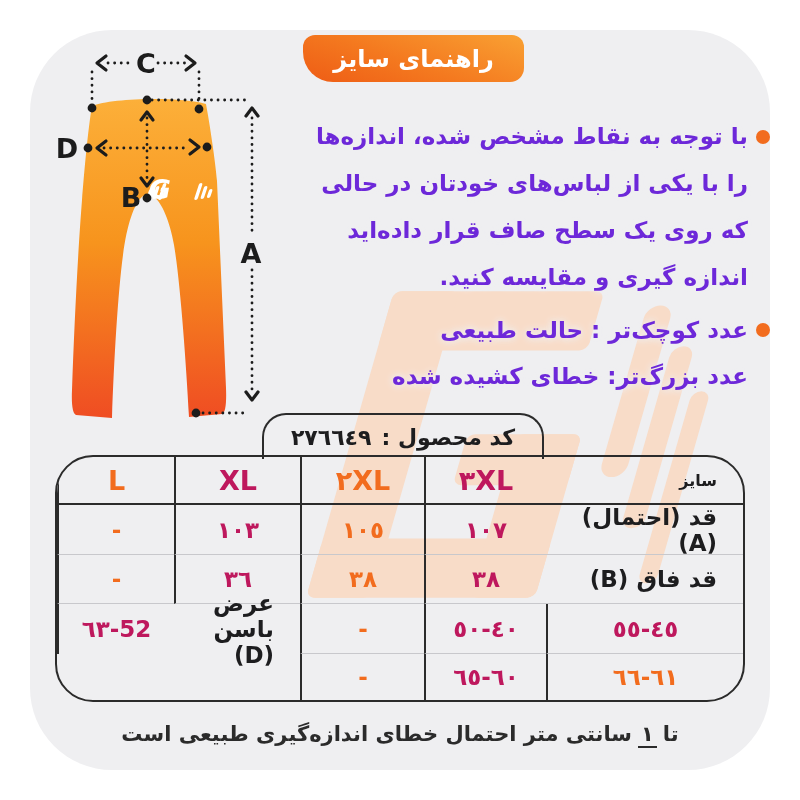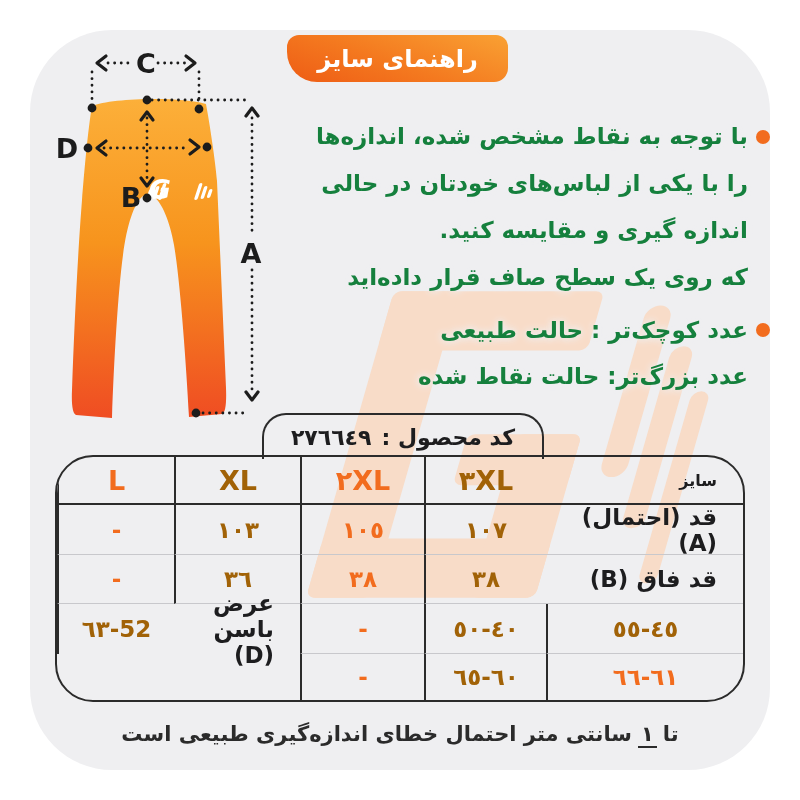--- a/index.html
+++ b/index.html
@@ -2,28 +2,28 @@
 <html lang="fa" dir="rtl"><head>
 <meta charset="utf-8">
 <style>
   html,body{margin:0;padding:0;background:#ffffff;width:800px;height:800px;overflow:hidden;
     font-family:"DejaVu Sans",sans-serif;}
   .page{position:relative;width:800px;height:800px;background:#fff;}
   .card{position:absolute;left:30px;top:30px;width:740px;height:740px;background:#efeff1;
     border-radius:82px;overflow:hidden;}
   .watermark{position:absolute;left:225px;top:248px;width:470px;height:390px;z-index:0;}
   
-  .badge{position:absolute;left:257px;top:5px;width:221px;height:47px;z-index:3;
+  .badge{position:absolute;left:273px;top:5px;width:221px;height:47px;z-index:3;
     background:linear-gradient(200deg,#f9a133 0%,#f4791f 55%,#ee5c15 100%);
     border-radius:12px 12px 14px 30px;display:flex;align-items:center;justify-content:center;
     color:#fff;font-size:24px;font-weight:bold;}
   
   .pants{position:absolute;left:10px;top:0px;width:250px;height:400px;z-index:2;}
   
-  .para{position:absolute;right:22px;z-index:2;direction:rtl;color:#15803d;
+  .para{position:absolute;right:22px;z-index:2;direction:rtl;color:#6d28d9;
     font-weight:bold;font-size:23px;line-height:47px;
     text-shadow:0 0 6px #efeff1,0 0 10px #efeff1;}
   .p1{top:83px;width:480px;}
   .p2{top:277px;width:480px;line-height:46px;}
   .bullet{position:absolute;width:14px;height:14px;border-radius:50%;background:#f26c1e;z-index:2;}
   .b1{left:726px;top:100px;}
   .b2{left:726px;top:293px;}
   
   .code-tab{position:absolute;left:232px;top:383px;width:278px;height:44px;z-index:2;
     border:2.5px solid #2b2b2b;border-bottom:none;border-radius:24px 24px 0 0;
@@ -35,21 +35,21 @@
     display:grid;grid-template-columns:197px 122px 124px 126px 1fr;
     grid-template-rows:48px 50px 49px 50px 1fr;box-sizing:border-box;}
   .cell{display:flex;align-items:center;font-weight:bold;box-sizing:border-box;}
   .cell.line{border-left:2px solid #2b2b2b;}
   .cell.hb{border-bottom:2.5px solid #2b2b2b;}
   .cell.rb{border-bottom:1.5px solid #c8c8cc;}
   .v{justify-content:center;font-size:23px;}
   .hv{justify-content:center;font-size:27px;}
   .lab{justify-content:flex-start;padding-right:26px;font-size:23px;color:#1d1d1f;}
   .lab.head{font-size:16px;}
-  .navy{color:#a16207;}
+  .navy{color:#be185d;}
   .orange{color:#f26c1e;}
   
   .footer{position:absolute;left:0;top:692px;width:740px;z-index:2;text-align:center;direction:rtl;
     color:#2b2b2b;font-size:21px;font-weight:bold;}
   .footer .num{border-bottom:2px solid #2b2b2b;padding:0 3px;}
   .footer span{margin:16px 3px;}
 </style>
 </head>
 <body>
 
@@ -150,28 +150,28 @@
         <text x="27" y="128">D</text>
         <text x="91" y="177">B</text>
         <text x="211" y="233">A</text>
       </g>
     </svg>
 
     <div class="bullet b1"></div>
     <div class="para p1">
       <div>با توجه به نقاط مشخص شده، اندازه‌ها</div>
       <div>را با یکی از لباس‌های خودتان در حالی</div>
+      <div>که روی یک سطح صاف قرار داده‌اید</div>
       <div>اندازه گیری و مقایسه کنید.</div>
-      <div>که روی یک سطح صاف قرار داده‌اید</div>
     </div>
 
     <div class="bullet b2"></div>
     <div class="para p2">
       <div>عدد کوچک‌تر : حالت طبیعی</div>
-      <div>عدد بزرگ‌تر: حالت نقاط شده</div>
+      <div>عدد بزرگ‌تر: خطای کشیده شده</div>
     </div>
 
     <div class="code-tab">
       <span>کد محصول :</span>
       <span dir="ltr">٢٧٦٦٤٩</span>
     </div>
 
     <div class="table">
 
       <div class="cell lab head hb">سایز</div>

